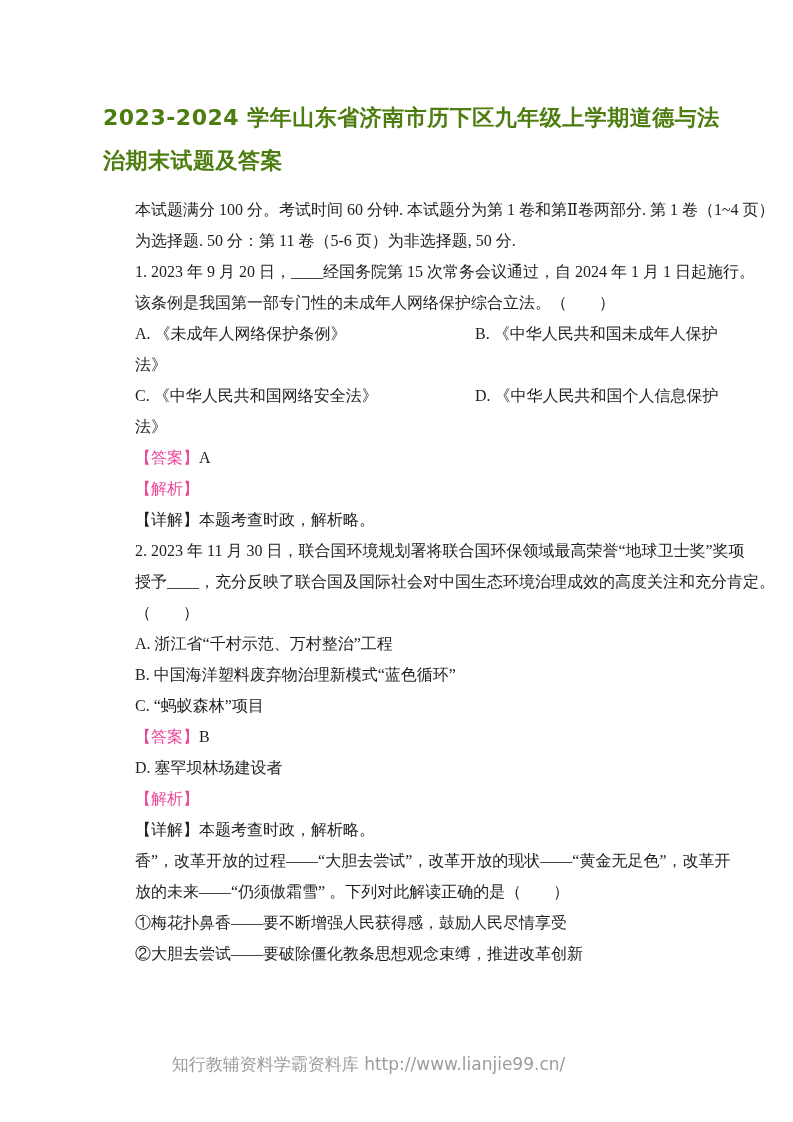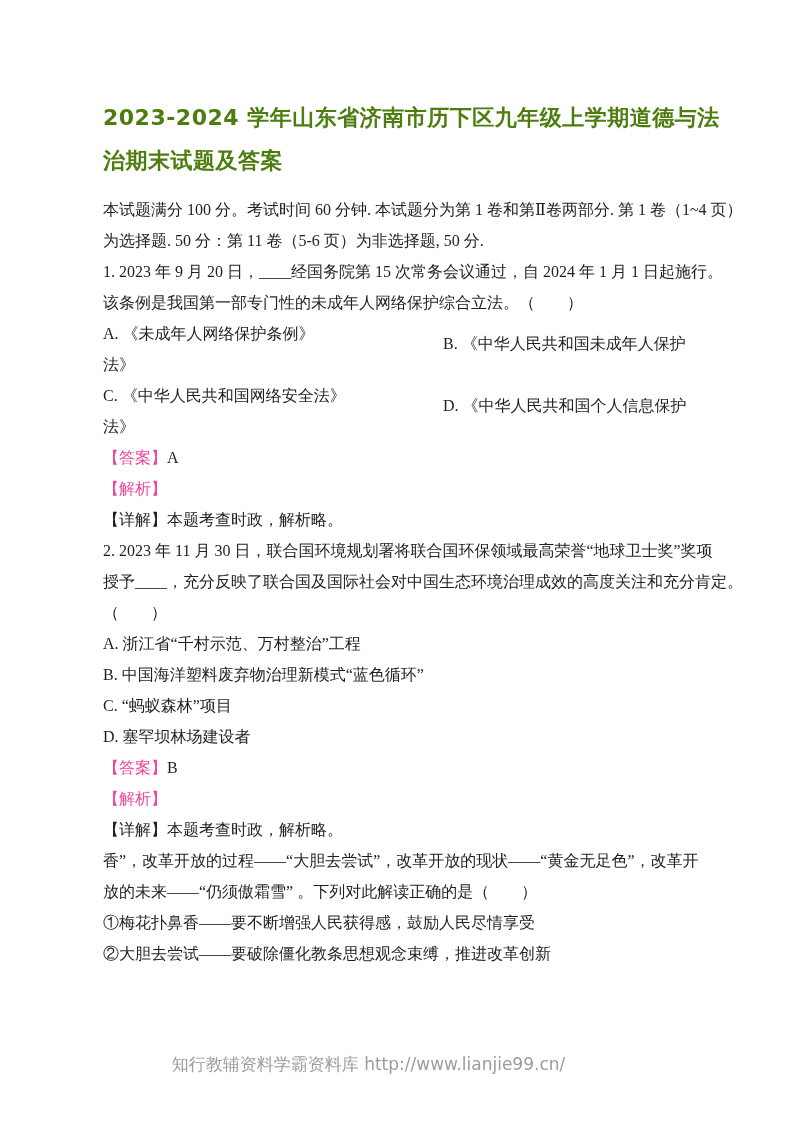--- a/index.html
+++ b/index.html
@@ -32,27 +32,28 @@
   }
   .title .t-line { white-space: nowrap; }
   .content {
     margin-top: 12px;
     font-size: 16px;
     line-height: 31px;
   }
   .line {
     height: 31px;
     white-space: nowrap;
+    margin-left: 32px;
   }
   .center { text-align: center; }
   .opt-row { position: relative; }
   .opt-right {
     position: absolute;
     left: 340px;
-    top: 10px;
+    top: 0;
     white-space: nowrap;
   }
   .accent { color: #ec4899; }
   .footer {
     position: absolute;
     left: 0;
     top: 1053px;
     width: 737px;
     text-align: center;
     font-family: "DejaVu Sans", "Liberation Sans", sans-serif;
@@ -98,24 +99,24 @@
     <div class="line">
       <span>【详解】</span><span>本题考查时政，解析略。</span>
     </div>
 
     <div class="line">2.  2023 年 11 月 30 日，联合国环境规划署将联合国环保领域最高荣誉“地球卫士奖”奖项</div>
     <div class="line">授予____，充分反映了联合国及国际社会对中国生态环境治理成效的高度关注和充分肯定。</div>
     <div class="line">（　　）</div>
     <div class="line">A.  浙江省“千村示范、万村整治”工程</div>
     <div class="line">B.  中国海洋塑料废弃物治理新模式“蓝色循环”</div>
     <div class="line">C.  “蚂蚁森林”项目</div>
-    <div class="line">D.  塞罕坝林场建设者</div>
     <div class="line">
       <span class="accent">【答案】</span><span>B</span>
     </div>
+    <div class="line">D.  塞罕坝林场建设者</div>
     <div class="line">
       <span class="accent">【解析】</span>
     </div>
     <div class="line">
       <span>【详解】</span><span>本题考查时政，解析略。</span>
     </div>
 
     <div class="line">香”，改革开放的过程——“大胆去尝试”，改革开放的现状——“黄金无足色”，改革开</div>
     <div class="line">放的未来——“仍须傲霜雪” 。下列对此解读正确的是（　　）</div>
     <div class="line">①梅花扑鼻香——要不断增强人民获得感，鼓励人民尽情享受</div>

